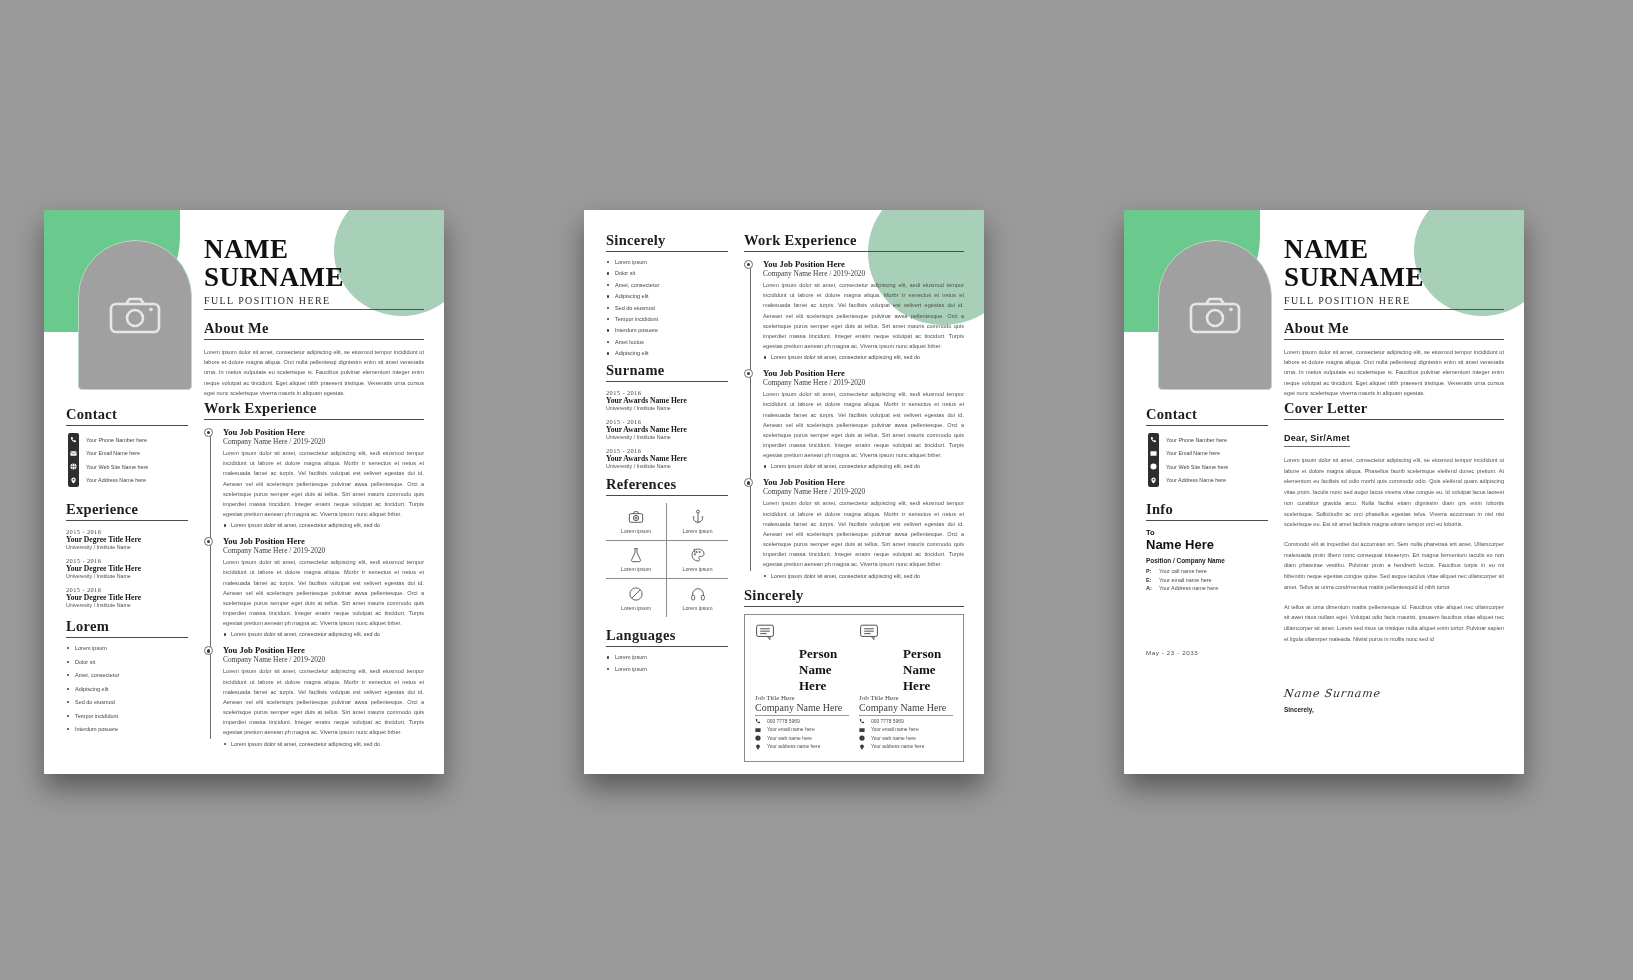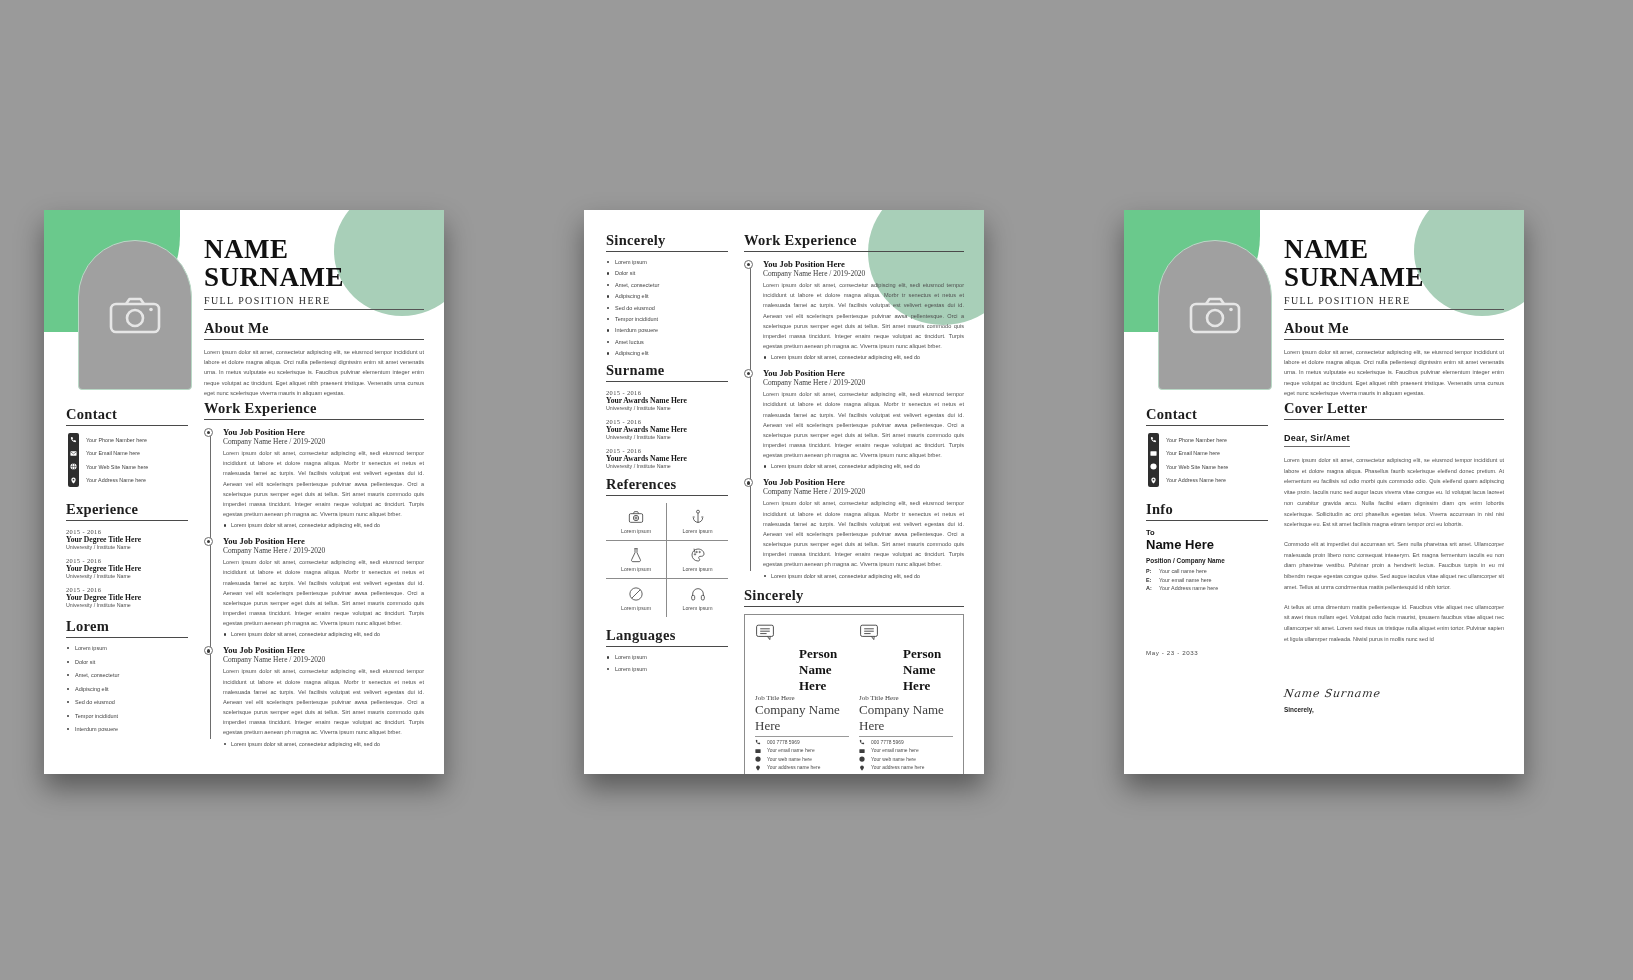--- a/index.html
+++ b/index.html
@@ -166,21 +166,21 @@
   .int-cell svg { width: 16px; height: 16px; stroke: #4a4a4a; fill: none; stroke-width: 1.3; }
   .int-lab { font-size: 5.2px; color: #4a4a4a; }
 
   
   .ref-box { border: 1px solid #8c8c8c; padding: 9px 10px 11px; display: flex; gap: 10px; }
   .ref-card { flex: 1; }
   .ref-ico { width: 20px; height: 16px; margin-bottom: 6px; }
   .ref-ico svg { width: 20px; height: 16px; stroke:#4a4a4a; fill:none; stroke-width:1.2; }
   .ref-name { font-family:"Liberation Serif",serif; font-weight:700; font-size: 13px; color:#131313;padding-left:44px; }
   .ref-job  { font-family:"Liberation Serif",serif; font-size: 7px; color:#3c3c3c; }
-  .ref-co   { font-family:"Liberation Serif",serif; font-size: 13px; color:#3c3c3c;
+  .ref-co   { font-family:"Liberation Serif",serif; font-size: 10px; color:#3c3c3c;
               border-bottom: 1px solid #9a9a9a; padding-bottom: 2px; margin-bottom: 0; }
   .ref-line { display:flex; align-items:center; gap:6px; margin-top: 2.5px; }
   .ref-line svg { width: 6px; height: 6px; fill: #3d3d3d; flex: none; }
   .ref-line span { font-size: 4.9px; color: #4a4a4a; }
 
   
   .info-to { font-weight: 700; font-size: 7.6px; color:#141414; }
   .info-name { font-weight: 700; font-size: 13px; color:#111; margin-bottom: 5px; }
   .info-pos { font-weight: 700; font-size: 6.4px; color:#1c1c1c; margin-bottom: 4px; }
   .info-row { display:flex; gap: 7px; margin-bottom: 2.5px; }

